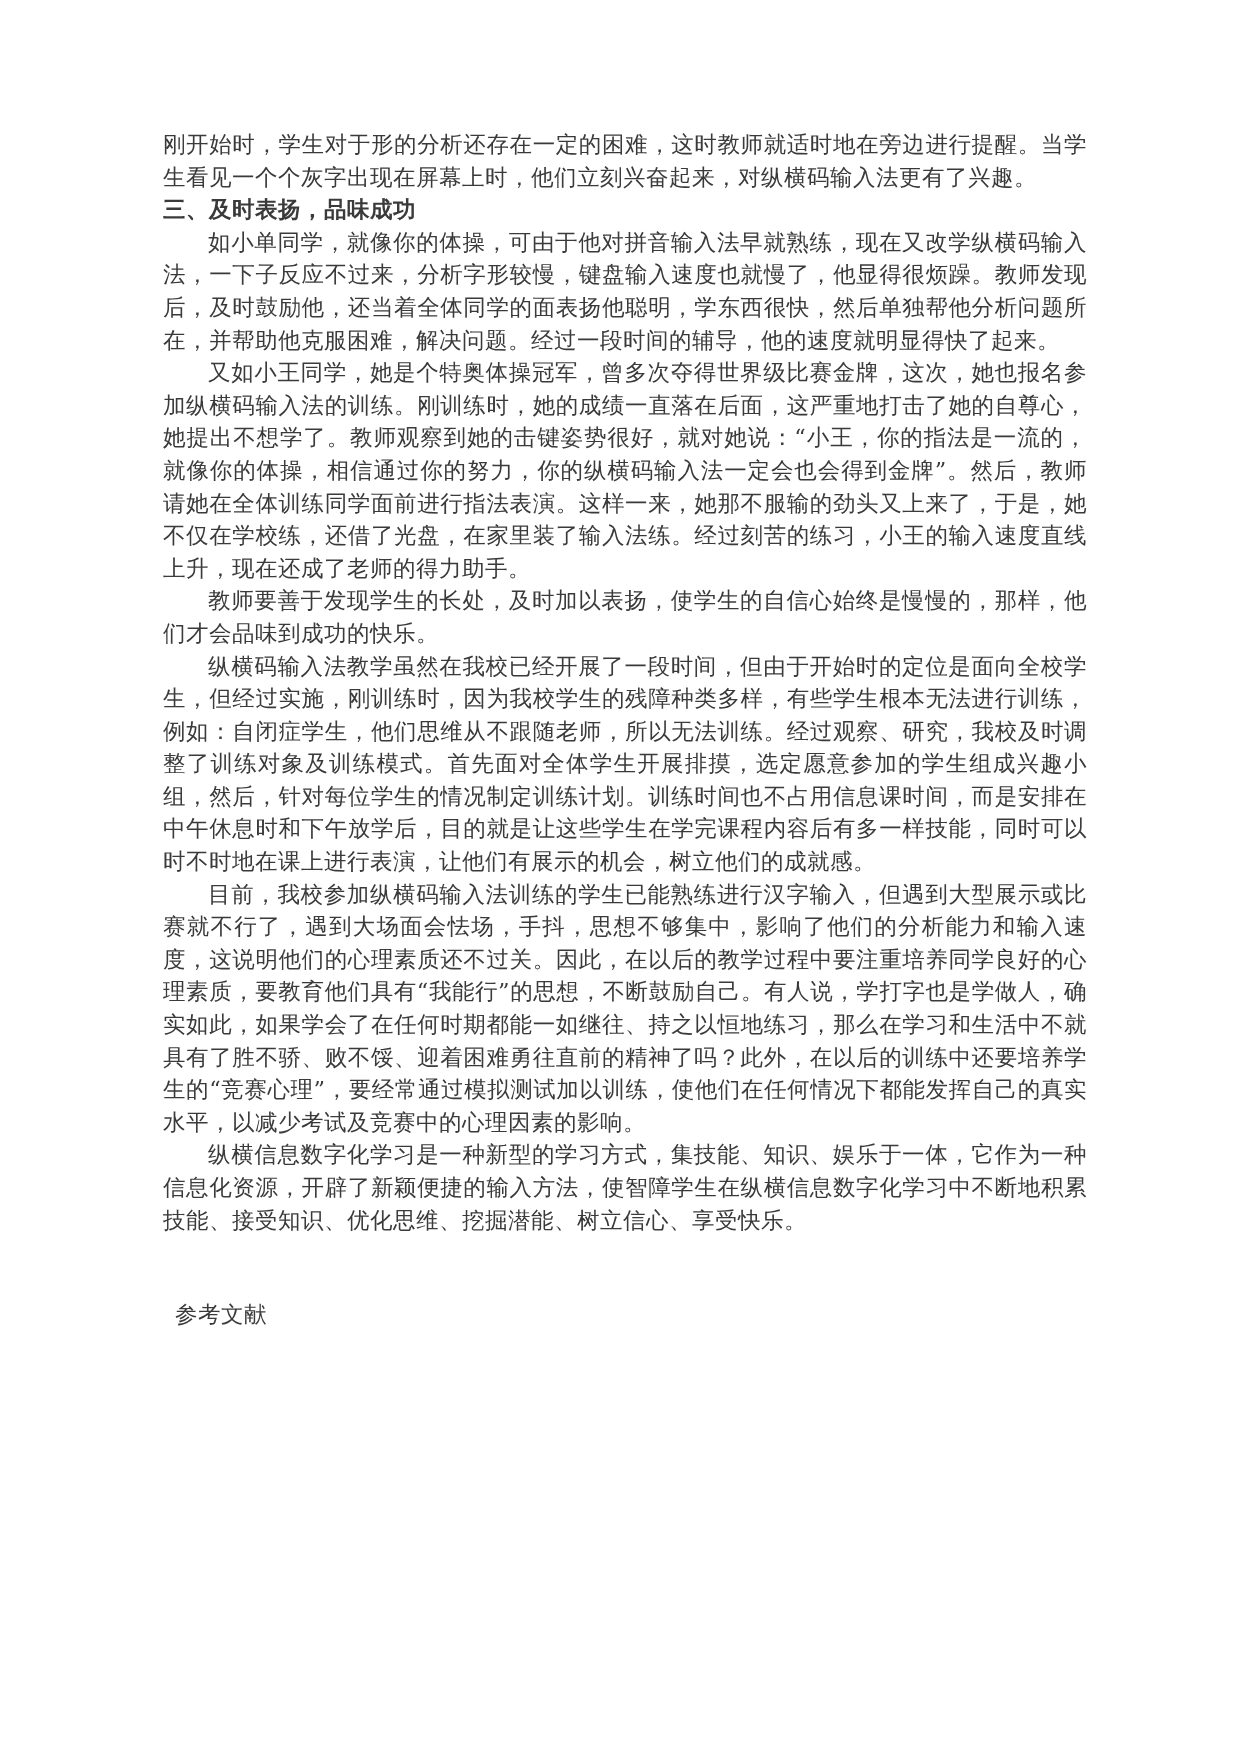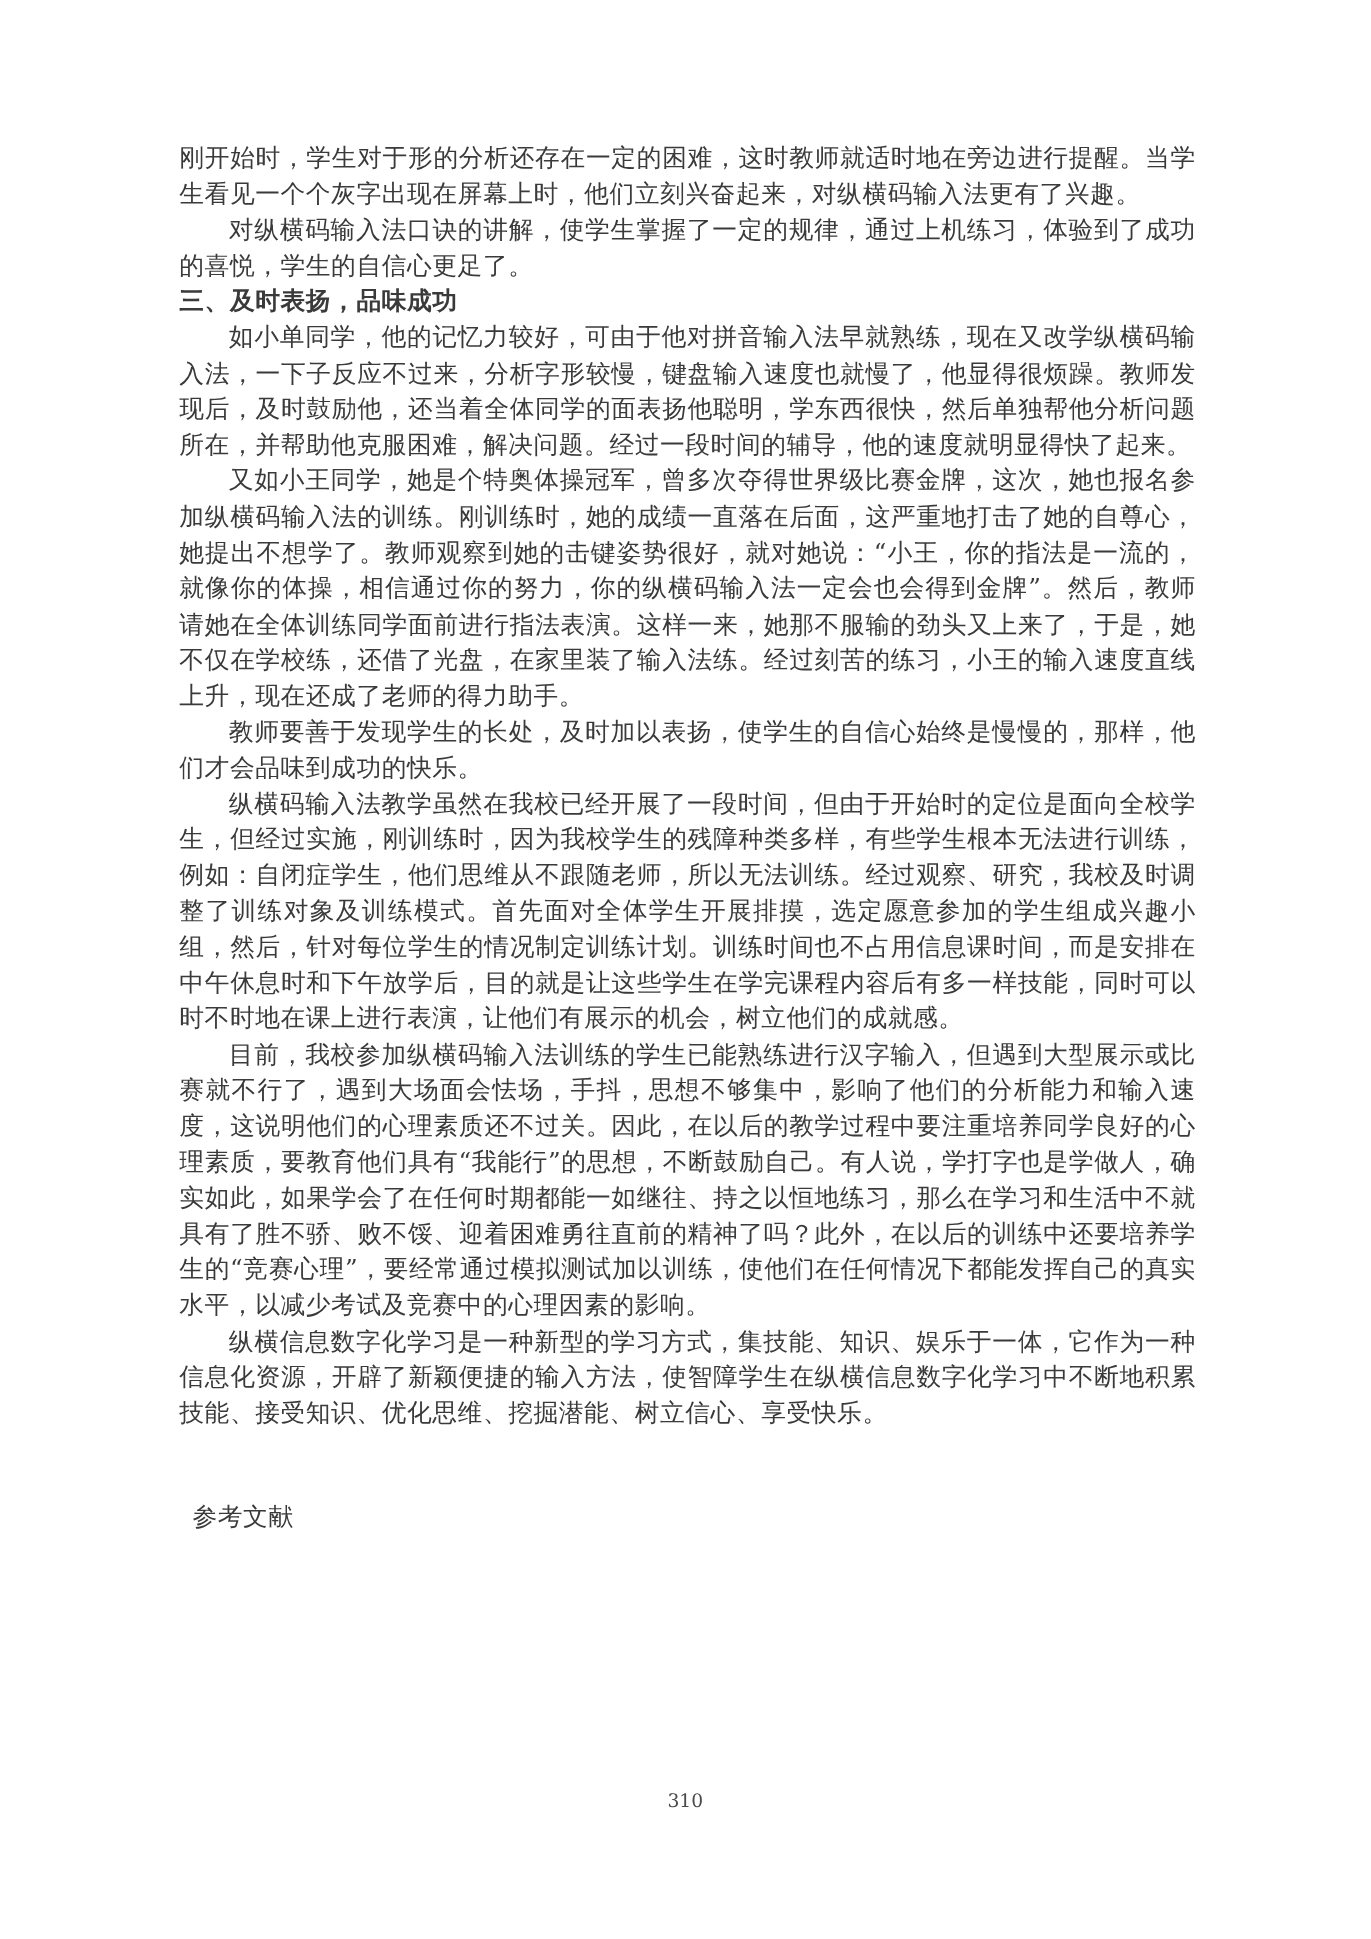--- a/index.html
+++ b/index.html
@@ -57,24 +57,22 @@
     color: #4a4a4a;
     font-family: "DejaVu Serif", "Liberation Serif", serif;
   }
 </style>
 </head>
 <body>
 
 <div class="page">
   <div class="content">
     <p class="para">刚开始时，学生对于形的分析还存在一定的困难，这时教师就适时地在旁边进行提醒。当学生看见一个个灰字出现在屏幕上时，他们立刻兴奋起来，对纵横码输入法更有了兴趣。</p>
-    <p class="para indent">对纵横码输入法口诀的讲解，使学生掌握了一定的规律，通过上机练习，体验到了成功的喜悦，学生的自信心更足了。</p>
     <h3 class="heading">三、及时表扬，品味成功</h3>
-    <p class="para indent">如小单同学，他的记忆力较好，可由于他对拼音输入法早就熟练，现在又改学纵横码输入法，一下子反应不过来，分析字形较慢，键盘输入速度也就慢了，他显得很烦躁。教师发现后，及时鼓励他，还当着全体同学的面表扬他聪明，学东西很快，然后单独帮他分析问题所在，并帮助他克服困难，解决问题。经过一段时间的辅导，他的速度就明显得快了起来。</p>
+    <p class="para indent">如小单同学，就像你的体操，可由于他对拼音输入法早就熟练，现在又改学纵横码输入法，一下子反应不过来，分析字形较慢，键盘输入速度也就慢了，他显得很烦躁。教师发现后，及时鼓励他，还当着全体同学的面表扬他聪明，学东西很快，然后单独帮他分析问题所在，并帮助他克服困难，解决问题。经过一段时间的辅导，他的速度就明显得快了起来。</p>
     <p class="para indent">又如小王同学，她是个特奥体操冠军，曾多次夺得世界级比赛金牌，这次，她也报名参加纵横码输入法的训练。刚训练时，她的成绩一直落在后面，这严重地打击了她的自尊心，她提出不想学了。教师观察到她的击键姿势很好，就对她说：“小王，你的指法是一流的，就像你的体操，相信通过你的努力，你的纵横码输入法一定会也会得到金牌”。然后，教师请她在全体训练同学面前进行指法表演。这样一来，她那不服输的劲头又上来了，于是，她不仅在学校练，还借了光盘，在家里装了输入法练。经过刻苦的练习，小王的输入速度直线上升，现在还成了老师的得力助手。</p>
     <p class="para indent">教师要善于发现学生的长处，及时加以表扬，使学生的自信心始终是慢慢的，那样，他们才会品味到成功的快乐。</p>
     <p class="para indent">纵横码输入法教学虽然在我校已经开展了一段时间，但由于开始时的定位是面向全校学生，但经过实施，刚训练时，因为我校学生的残障种类多样，有些学生根本无法进行训练，例如：自闭症学生，他们思维从不跟随老师，所以无法训练。经过观察、研究，我校及时调整了训练对象及训练模式。首先面对全体学生开展排摸，选定愿意参加的学生组成兴趣小组，然后，针对每位学生的情况制定训练计划。训练时间也不占用信息课时间，而是安排在中午休息时和下午放学后，目的就是让这些学生在学完课程内容后有多一样技能，同时可以时不时地在课上进行表演，让他们有展示的机会，树立他们的成就感。</p>
     <p class="para indent">目前，我校参加纵横码输入法训练的学生已能熟练进行汉字输入，但遇到大型展示或比赛就不行了，遇到大场面会怯场，手抖，思想不够集中，影响了他们的分析能力和输入速度，这说明他们的心理素质还不过关。因此，在以后的教学过程中要注重培养同学良好的心理素质，要教育他们具有“我能行”的思想，不断鼓励自己。有人说，学打字也是学做人，确实如此，如果学会了在任何时期都能一如继往、持之以恒地练习，那么在学习和生活中不就具有了胜不骄、败不馁、迎着困难勇往直前的精神了吗？此外，在以后的训练中还要培养学生的“竞赛心理”，要经常通过模拟测试加以训练，使他们在任何情况下都能发挥自己的真实水平，以减少考试及竞赛中的心理因素的影响。</p>
     <p class="para indent">纵横信息数字化学习是一种新型的学习方式，集技能、知识、娱乐于一体，它作为一种信息化资源，开辟了新颖便捷的输入方法，使智障学生在纵横信息数字化学习中不断地积累技能、接受知识、优化思维、挖掘潜能、树立信心、享受快乐。</p>
     <p class="references">参考文献</p>
   </div>
-  <div class="page-number">310</div>
 </div>
 
 </body></html>

